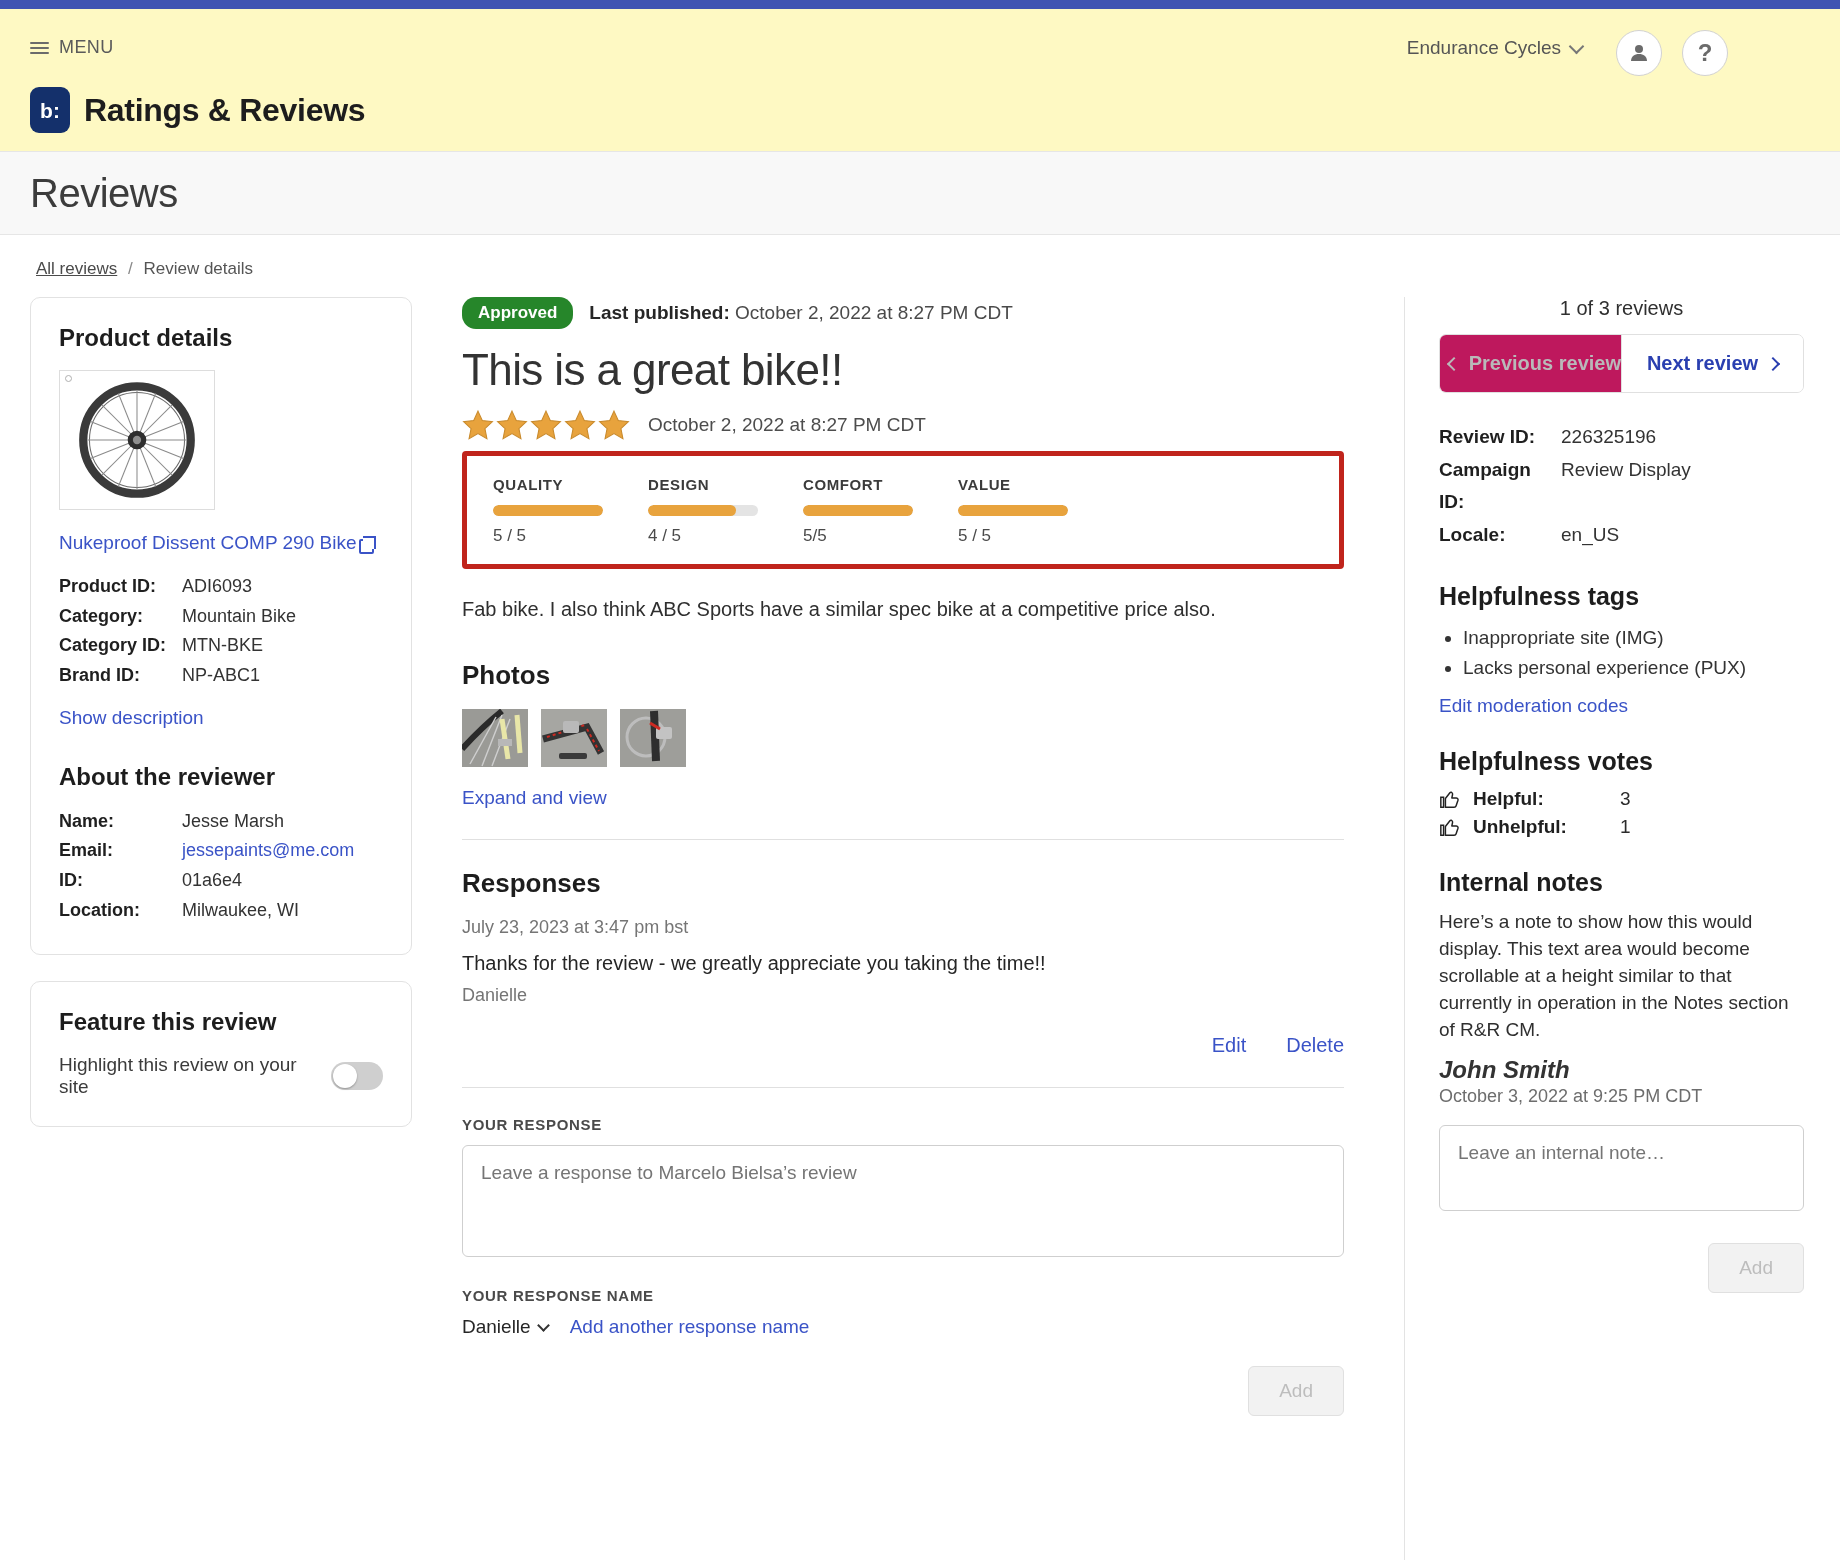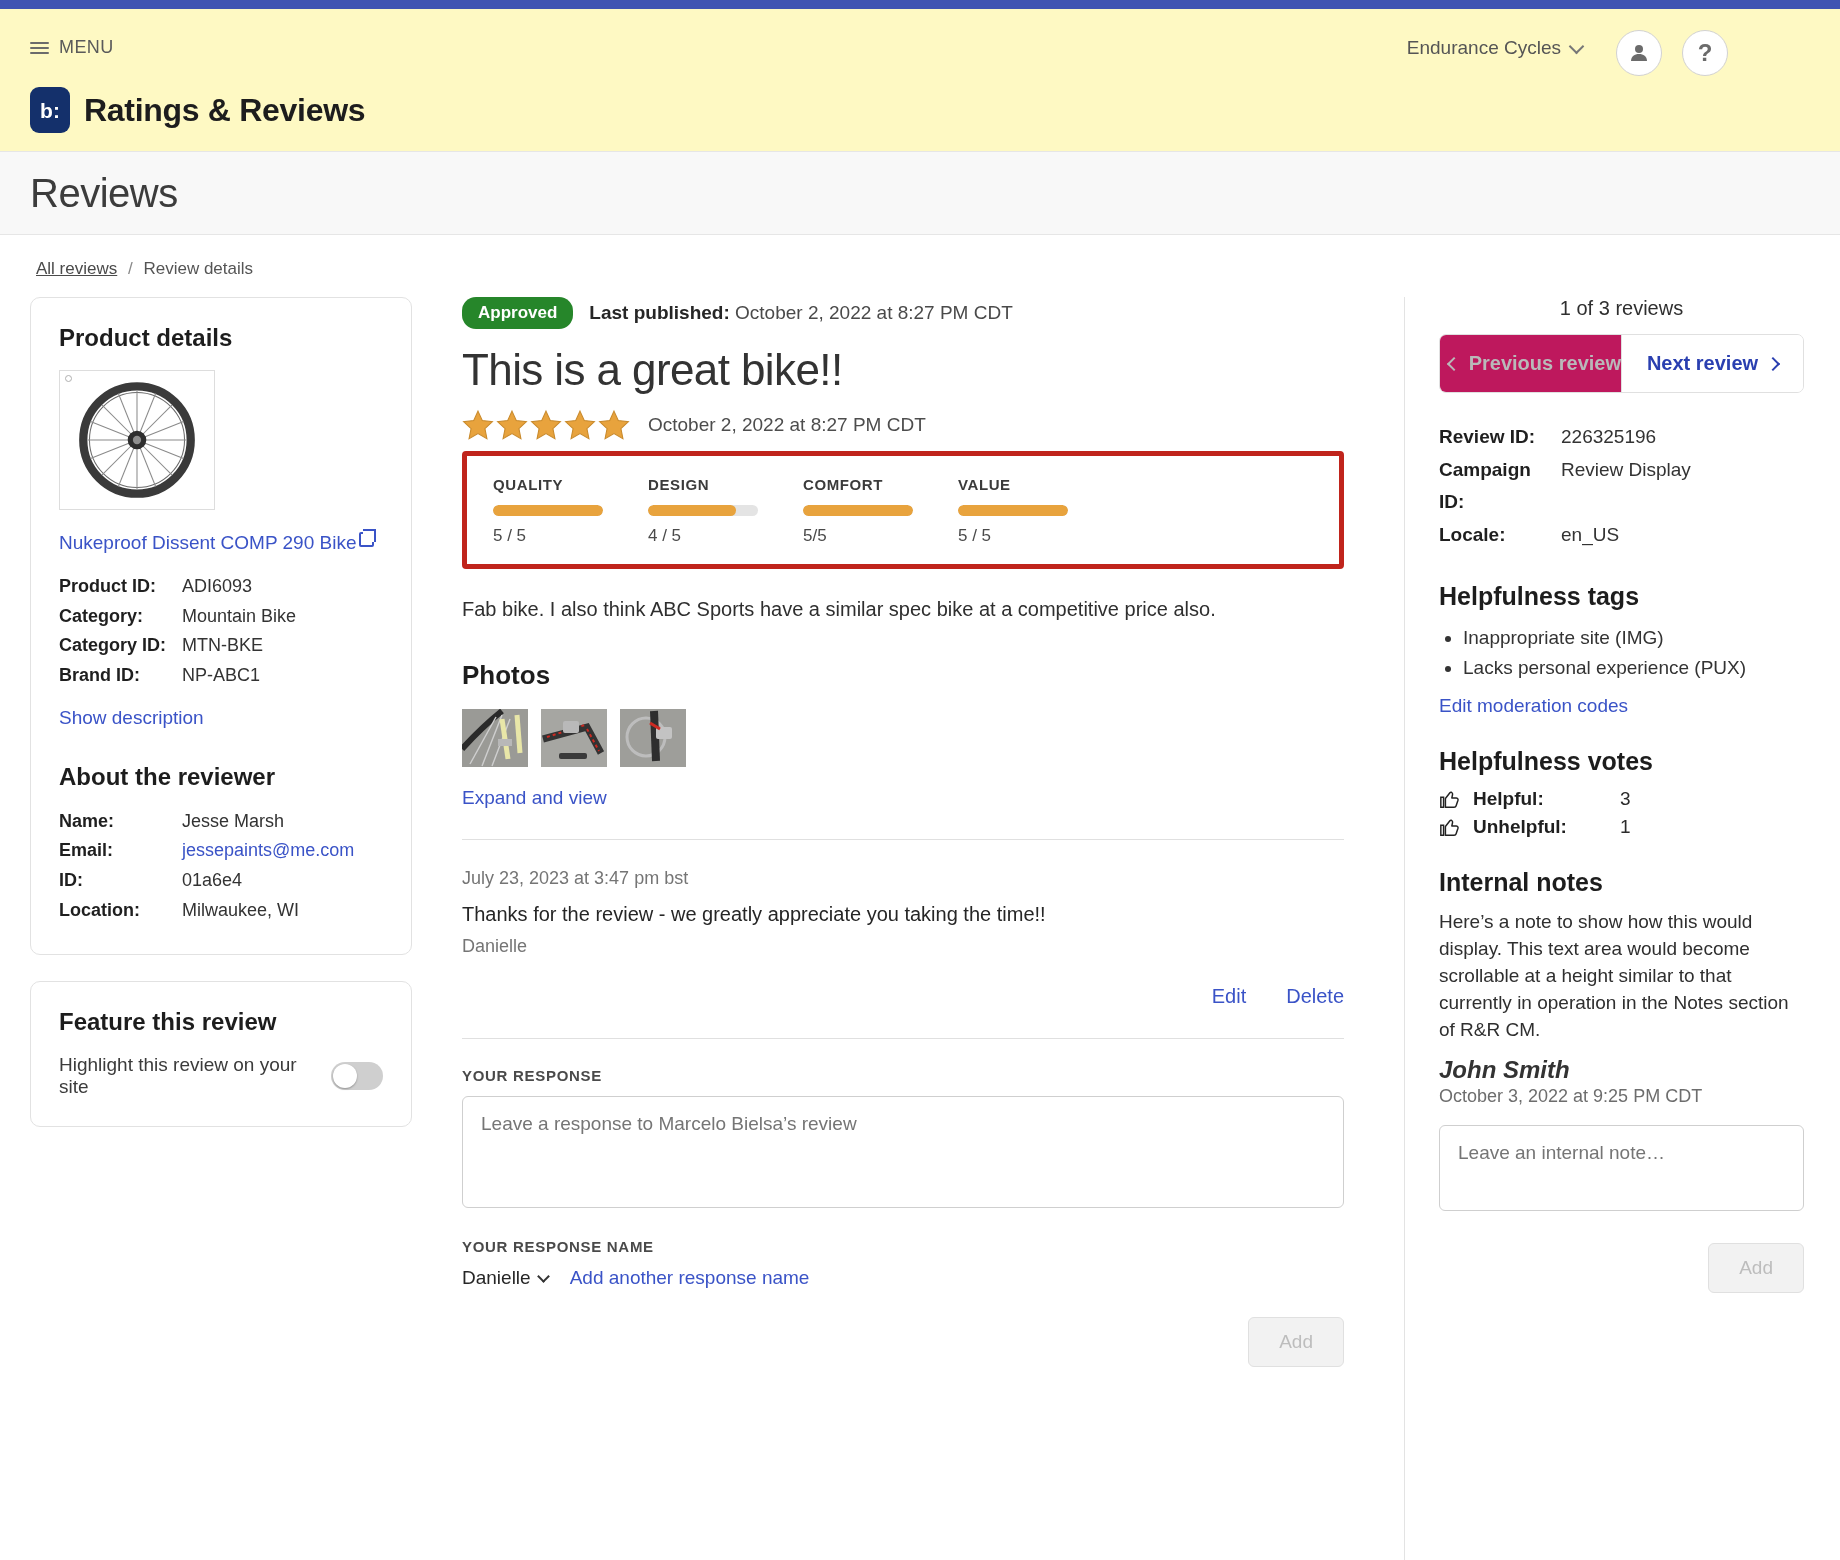--- a/index.html
+++ b/index.html
@@ -67,21 +67,21 @@
   .card + .card { margin-top: 26px; }
   .card h2 { font-size: 24px; font-weight:700; color:#1d1d1d; margin-bottom: 18px; }
   .card h3 { font-size: 24px; font-weight:700; color:#1d1d1d; margin: 34px 0 16px; }
 
   .prodimg {
     width: 156px; height: 140px; border:1px solid #dddddd; background:#fff;
     display:flex; align-items:center; justify-content:center; margin-bottom: 22px; position:relative;
   }
   .prodimg .zoomdot { position:absolute; left:5px; top:4px; width:7px; height:7px;
       border:1px solid #b0b0b0; border-radius:50%; }
-  .prodlink { display:flex; align-items:flex-start; gap:3px; color:#3a53c7; font-size: 19px; cursor:pointer; margin-bottom: 18px; }
+  .prodlink { display:flex; align-items:flex-end; gap:3px; color:#3a53c7; font-size: 19px; cursor:pointer; margin-bottom: 18px; }
   .ext-icon { width:15px; height:15px; border:2px solid #3a53c7; border-radius:2px; position:relative; }
   .ext-icon::after { content:""; position:absolute; right:-4px; top:-5px; width:11px; height:11px;
       border-top:2px solid #3a53c7; border-right:2px solid #3a53c7; background:#fff; }
 
   .kv { display:flex; font-size: 18px; line-height: 1.65; }
   .kv .k { font-weight: 700; color:#1f1f1f; width: 123px; flex: none; }
   .kv .v { color:#333; }
   .kv .v a { color:#3a53c7; }
   .linkish { color:#3a53c7; font-size:19px; cursor:pointer; display:inline-block; margin-top:16px; }
 
@@ -405,20 +405,21 @@
             <path d="M34 2 L36 52" stroke="#2e2e2e" stroke-width="8"></path>
             <rect x="36" y="18" width="16" height="12" rx="2" fill="#c3c3c3"></rect>
             <path d="M30 14 L40 20" stroke="#cc2a22" stroke-width="3"></path>
           </svg>
         </div>
       </div>
       <span class="linkish" style="margin-top:4px">Expand and view</span>
 
       <div class="divider"></div>
 
+      <div class="sec-h2">Responses</div>
       <div>
         <div class="resp-date">July 23, 2023 at 3:47 pm bst</div>
         <div class="resp-text">Thanks for the review - we greatly appreciate you taking the time!!</div>
         <div class="resp-author">Danielle</div>
         <div class="resp-actions">
           <span>Edit</span>
           <span>Delete</span>
         </div>
       </div>
 

